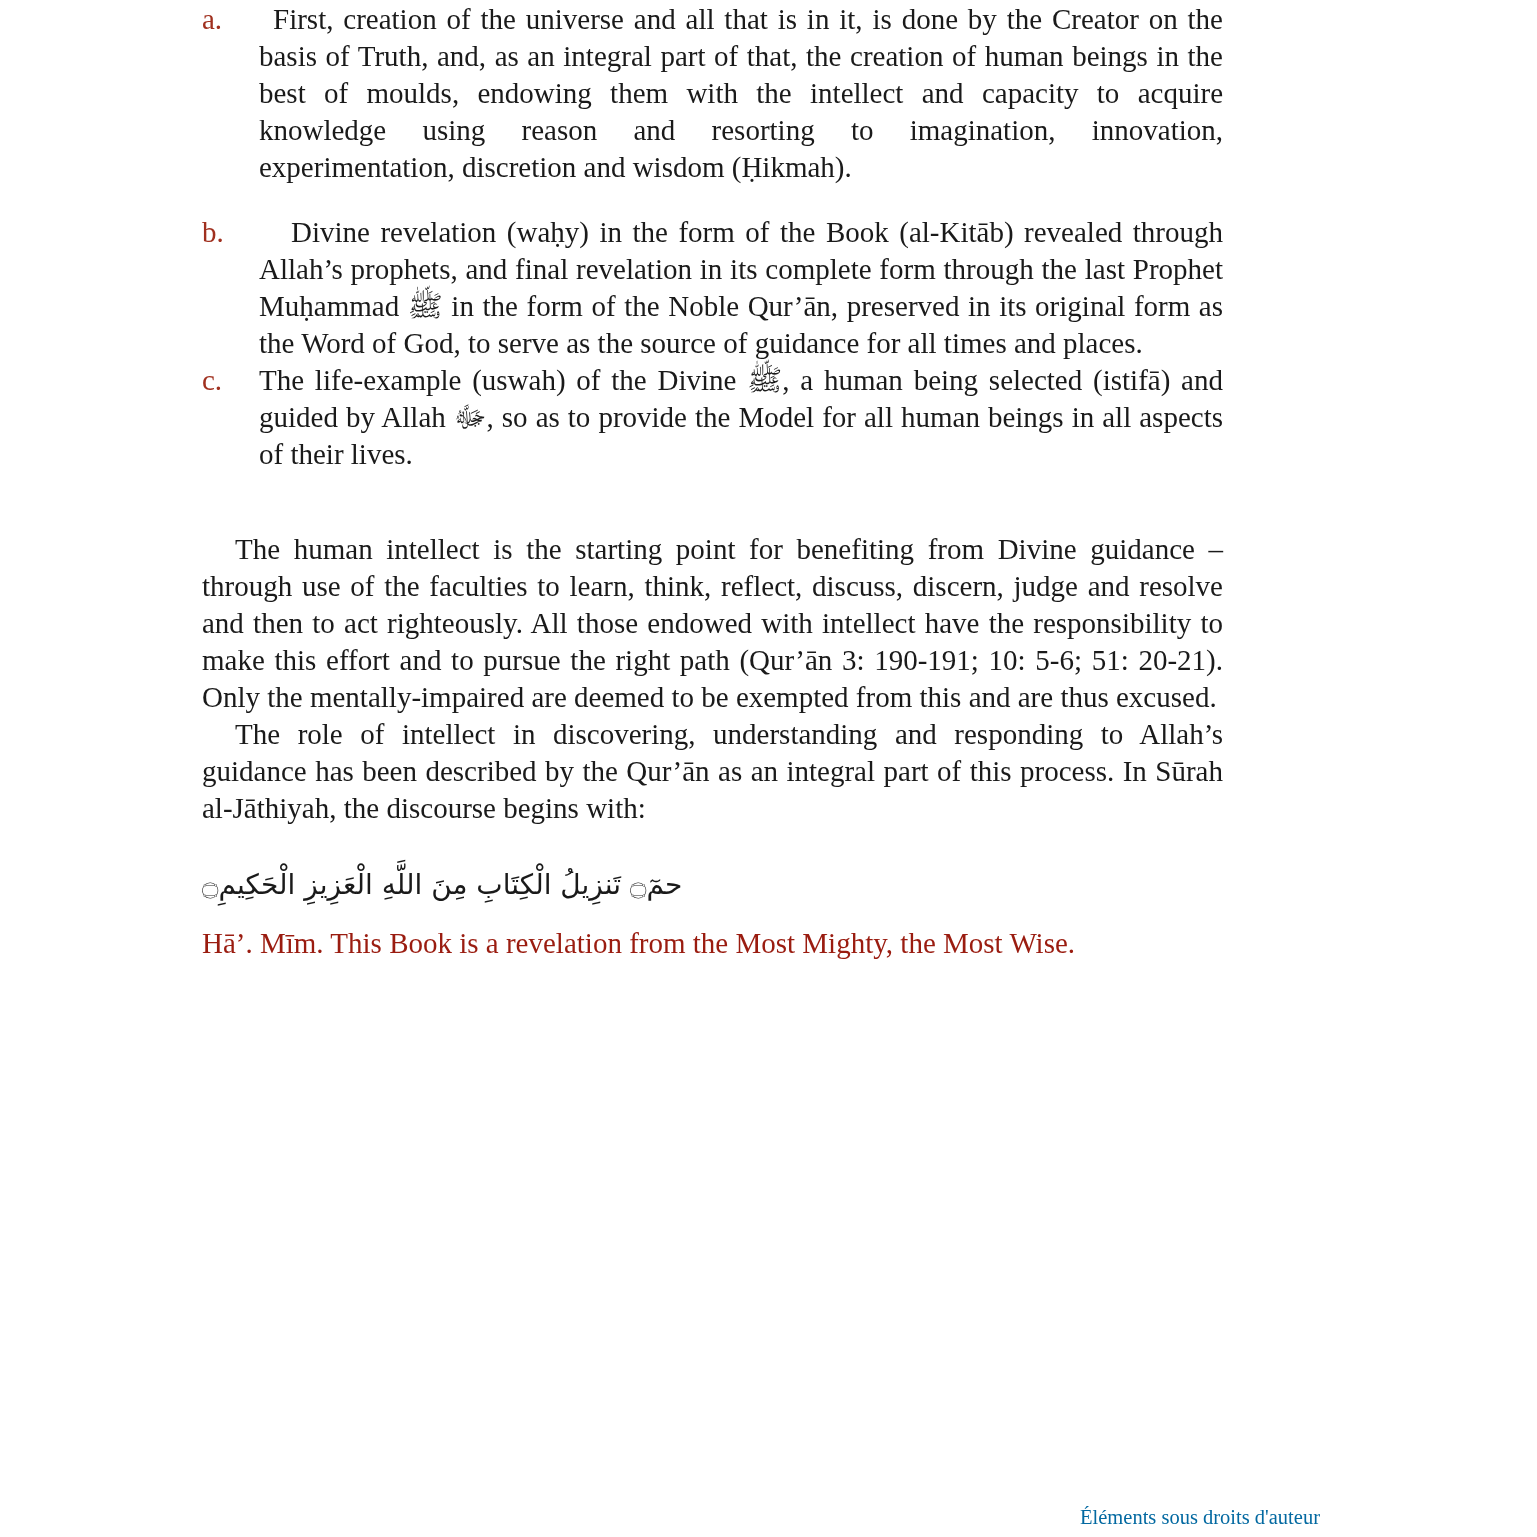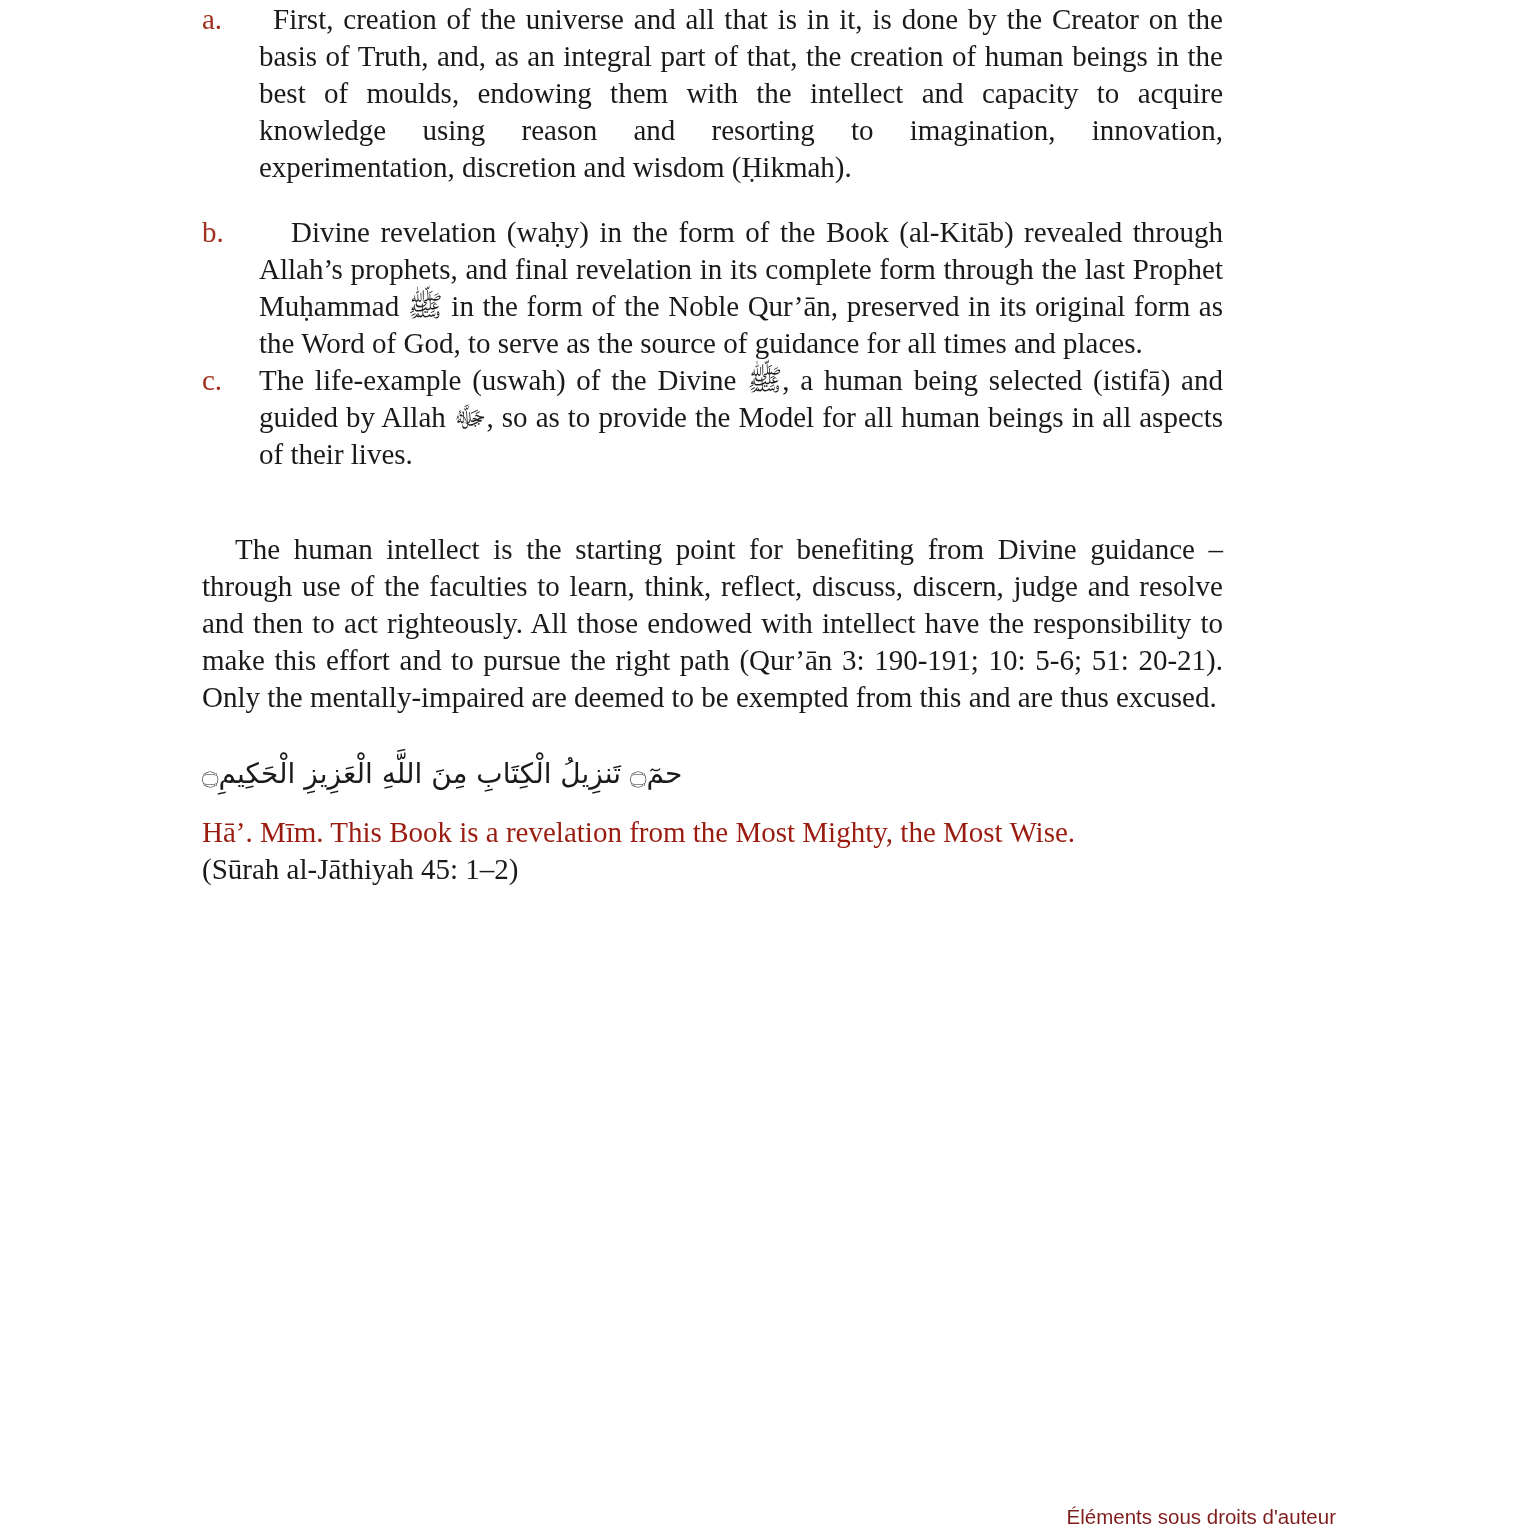--- a/index.html
+++ b/index.html
@@ -41,24 +41,24 @@
     text-align: right;
     text-indent: 0;
   }
   .translation {
     margin-top: 2px;
     color: #9a1c10;
   }
   .citation { text-align: left; }
   .copyright {
     position: absolute;
-    right: 201px; bottom: 8px;
-    font-family: Liberation Sans, sans-serif;
+    right: 217px; bottom: 8px;
+    font-family: Liberation Serif, serif;
     font-size: 20.5px;
-    color: #7f1d1d;
+    color: #0369a1;
   }
 </style>
 </head>
 <body>
 
 <div>
 
   <div class="text-block">
 
     <div class="list-item">
@@ -71,25 +71,25 @@
       <div class="item-body ind-b"><span>Divine revelation </span><span class="italic">(waḥy)</span><span> in the form of the Book </span><span class="italic">(al-Kitāb)</span><span> revealed through Allah’s prophets, and final revelation in its complete form through the last Prophet Muḥammad ﷺ in the form of the Noble Qur’ān, preserved in its original form as the Word of God, to serve as the source of guidance for all times and places.</span></div>
     </div>
 
     <div class="list-item">
       <span class="marker">c.</span>
       <div class="item-body"><span>The life-example </span><span class="italic">(uswah)</span><span> of the Divine ﷺ, a human being selected </span><span class="italic">(istifā)</span><span> and guided by Allah ﷻ, so as to provide the Model for all human beings in all aspects of their lives.</span></div>
     </div>
 
     <div class="para gap-top">The human intellect is the starting point for benefiting from Divine guidance – through use of the faculties to learn, think, reflect, discuss, discern, judge and resolve and then to act righteously. All those endowed with intellect have the responsibility to make this effort and to pursue the right path (Qur’ān 3: 190-191; 10: 5-6; 51: 20-21). Only the mentally-impaired are deemed to be exempted from this and are thus excused.</div>
 
+    <div class="para"><span>The role of intellect in discovering, understanding and responding to Allah’s guidance has been described by the Qur’ān as an integral part of this process. In </span><span class="italic">Sūrah al-Jāthiyah,</span><span> the discourse begins with:</span></div>
 
     <div class="arabic-row">حمٓ۝ تَنزِيلُ الْكِتَابِ مِنَ اللَّهِ الْعَزِيزِ الْحَكِيمِ۝</div>
 
     <div class="translation">Hā’. Mīm. This Book is a revelation from the Most Mighty, the Most Wise.</div>
 
-    <div class="citation"><span>(</span><span class="italic">Sūrah al-Jāthiyah</span><span> 45: 1–2)</span></div>
 
 
   </div>
 
   <div class="copyright">Éléments sous droits d'auteur</div>
 
 </div>
 
 </body></html>

